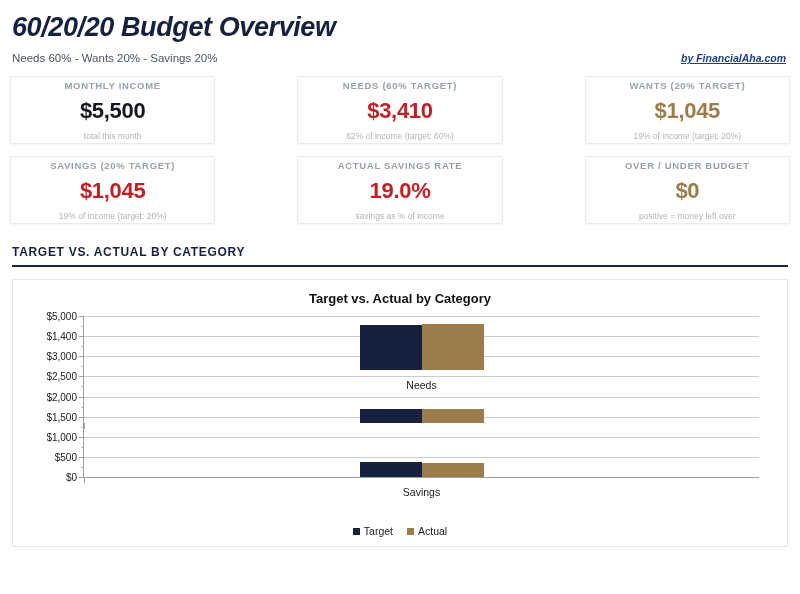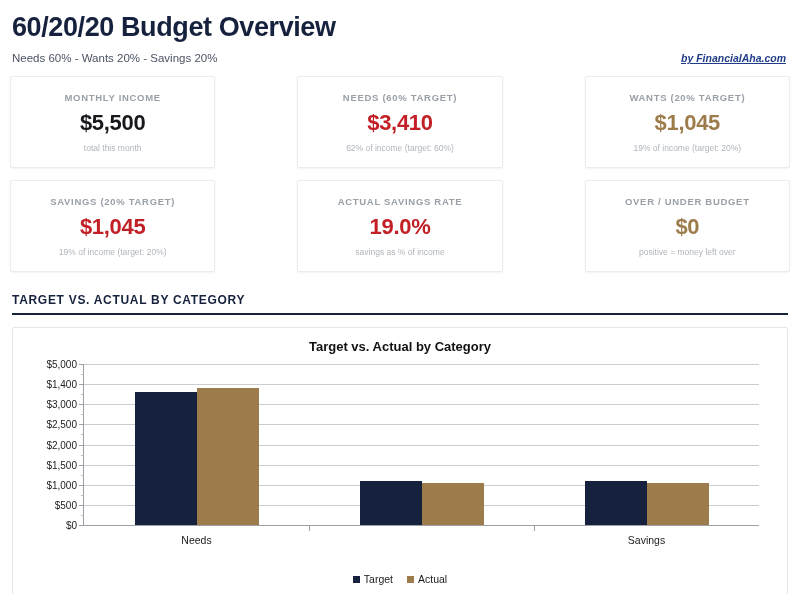--- a/index.html
+++ b/index.html
@@ -20,20 +20,21 @@
   .page-header {
     padding: 8px 12px 0 12px;
   }
   .page-title {
     font-size: 27px;
     font-weight: bold;
     color: #16223d;
     letter-spacing: -0.4px;
     line-height: 34px;
     margin: 2px 0 0 0;
+    font-style: italic;
   }
   .subrow {
     display: flex;
     align-items: baseline;
     justify-content: space-between;
     margin-top: 8px;
     padding-right: 2px;
     gap: 40px;
   }
   .page-subtitle {
@@ -55,21 +56,21 @@
     display: grid;
     grid-template-columns: repeat(3, 1fr);
     column-gap: 82px;
     row-gap: 12px;
   }
   .kpi-card {
     background: #ffffff;
     border: 1px solid #ececec;
     box-shadow: 0 1px 2px rgba(0,0,0,0.05);
     border-radius: 2px;
-    height: 92px;
+    height: 68px;
     display: flex;
     flex-direction: column;
     align-items: center;
     justify-content: center;
     padding: 2px 4px;
     box-sizing: border-box;
   }
   .kpi-label {
     font-size: 9.5px;
     font-weight: bold;
@@ -161,20 +162,21 @@
     width: 5px;
     height: 1px;
     background: #9aa0a6;
   }
   .ytick-mark.minor { width: 3px; background: #b6babf; }
 
   .bars-row {
     position: absolute;
     left: 0; right: 0; top: 0; bottom: 0;
     display: flex;
+    flex-direction: column;
   }
   .cat-group {
     flex: 1;
     position: relative;
     display: flex;
     align-items: flex-end;
     justify-content: center;
   }
   .bar {
     width: 62px;

